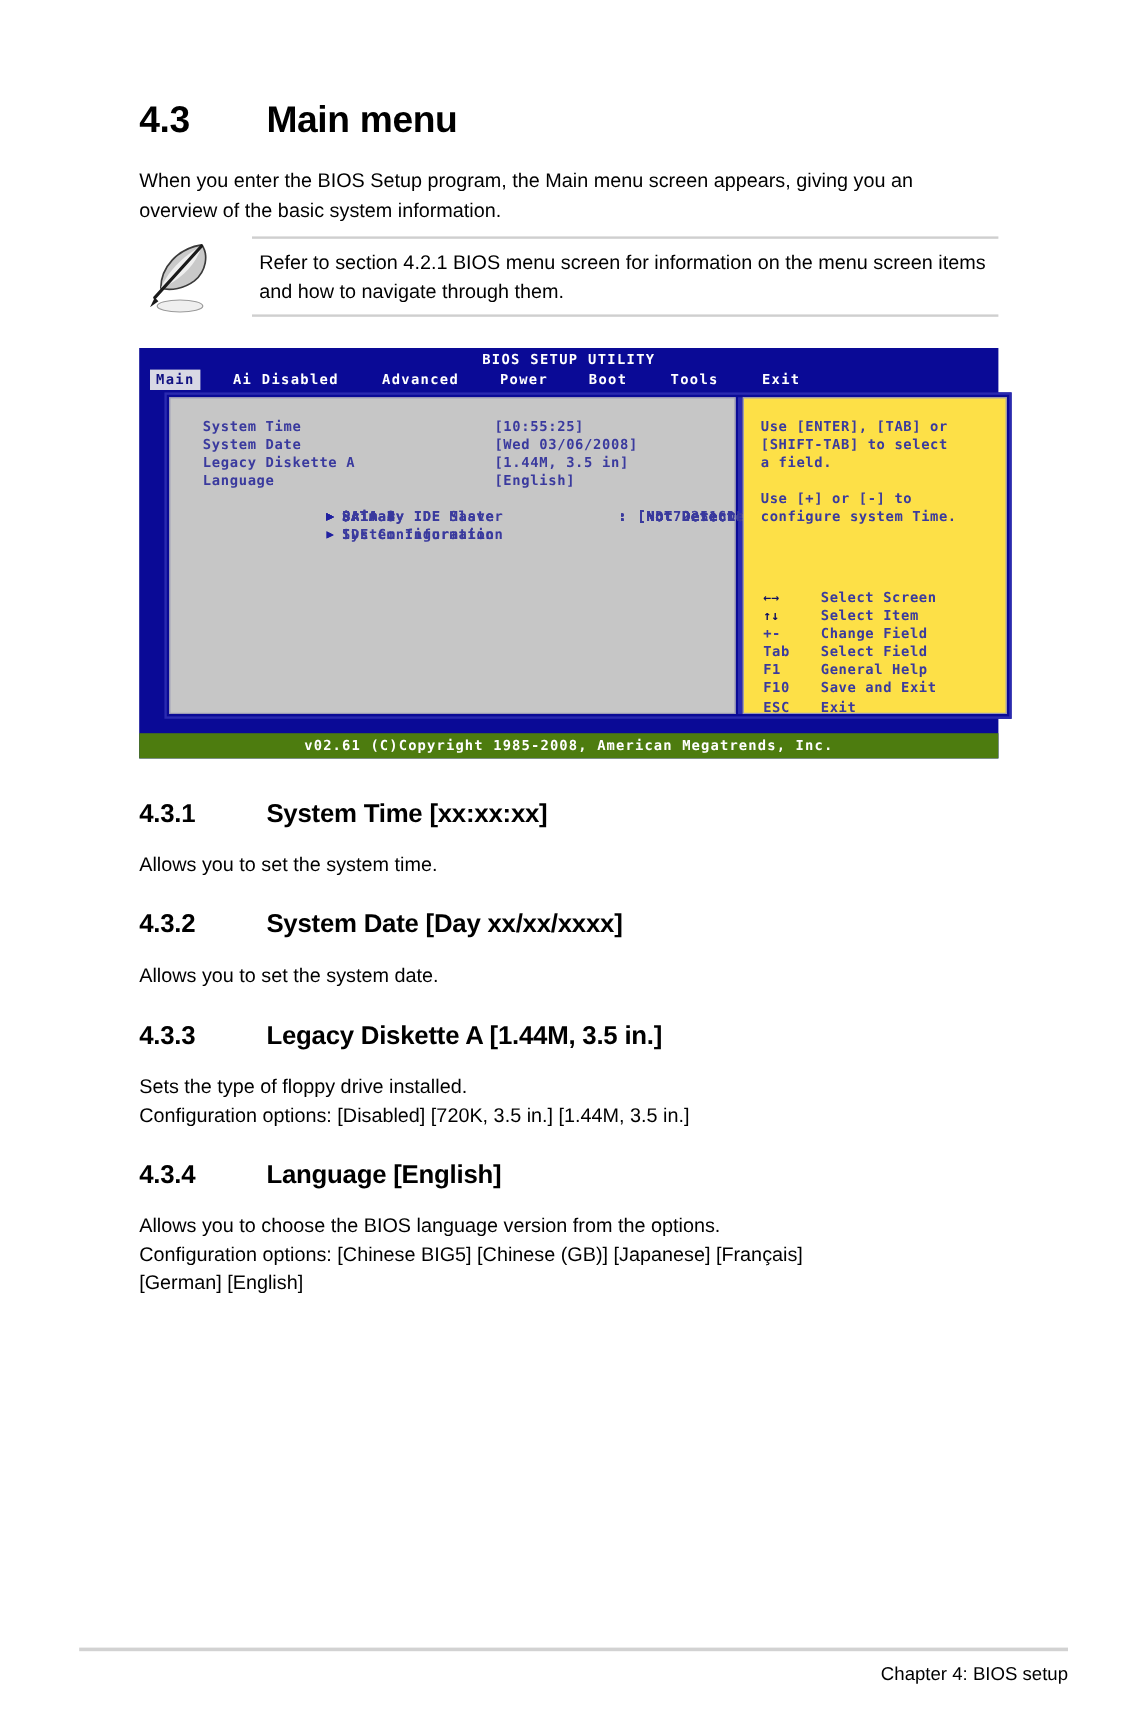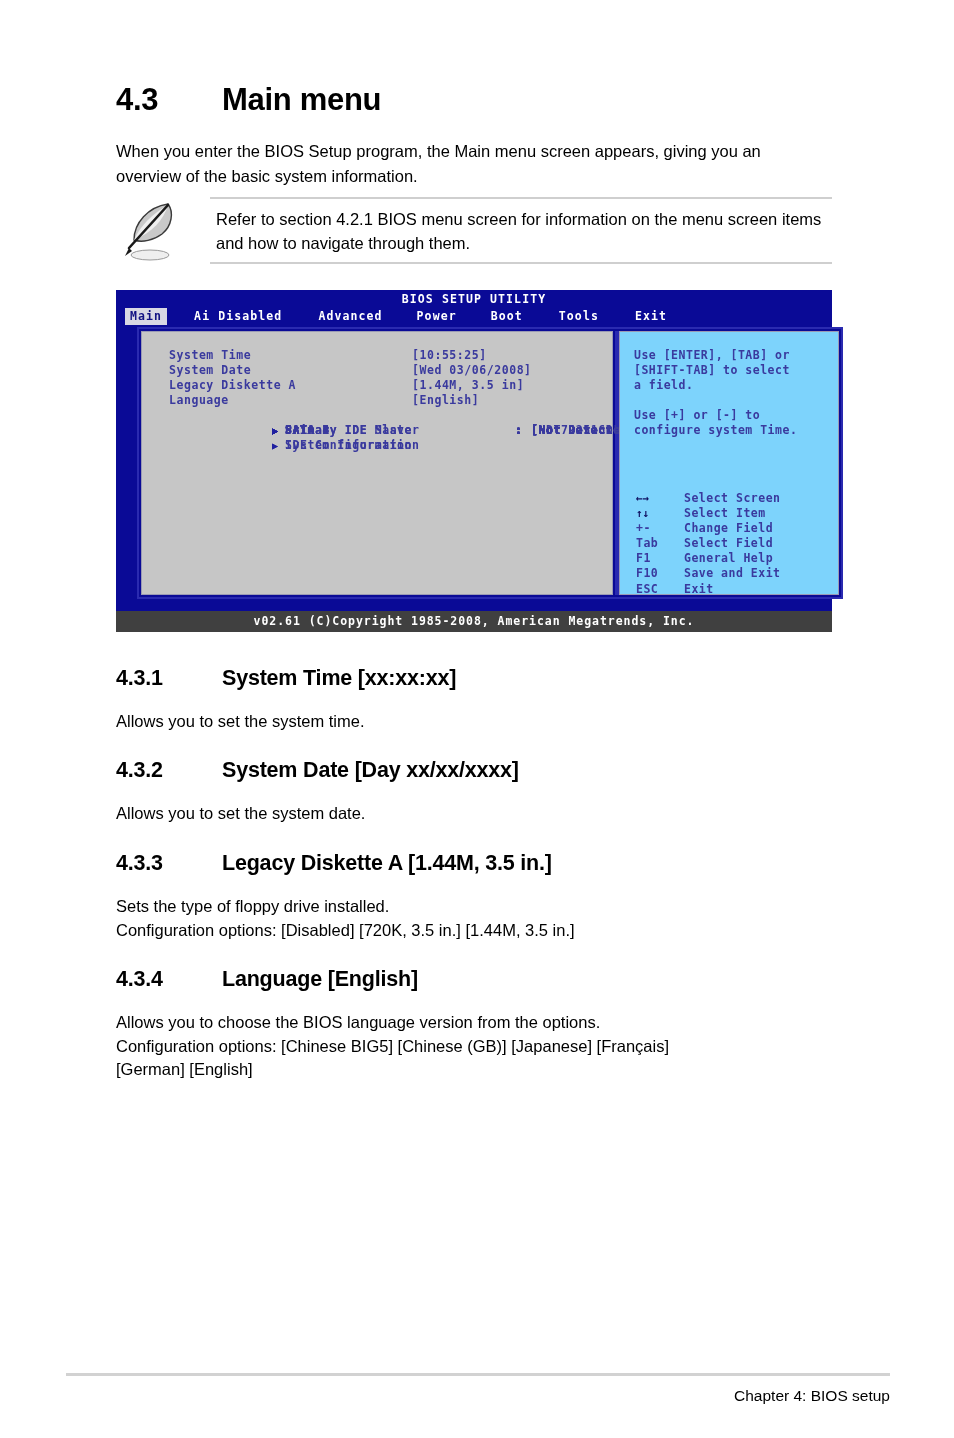--- a/index.html
+++ b/index.html
@@ -145,21 +145,21 @@
     width: 472px;
     margin: 2px;
     background: #c6c6c6;
     border: 1px solid #9a9ab4;
     box-sizing: border-box;
     position: relative;
   }
   .bios-right {
     flex: 1;
     margin: 2px 2px 2px 0;
-    background: #7dd3fc;
+    background: #fde047;
     border: 1px solid #9a9ab4;
     box-sizing: border-box;
     position: relative;
   }
   .bios-divider {
     width: 4px;
     background: #2a2ab0;
     margin: 2px 0;
   }
 
@@ -215,21 +215,21 @@
   .krow .kk { width: 48px; flex: 0 0 48px; }
   .krow .kk.glyph { font-size: 11px; letter-spacing: 0px; color: #101060; }
   .krow .kd { white-space: nowrap; }
 
   .bios-footer {
     position: absolute;
     left: 0;
     bottom: 0;
     width: 100%;
     height: 21px;
-    background: #404040;
+    background: #4d7c0f;
     color: #ffffff;
     font-size: 11.5px;
     font-weight: bold;
     letter-spacing: 0.95px;
     text-align: center;
     line-height: 21px;
   }
 
   
   .sub {

